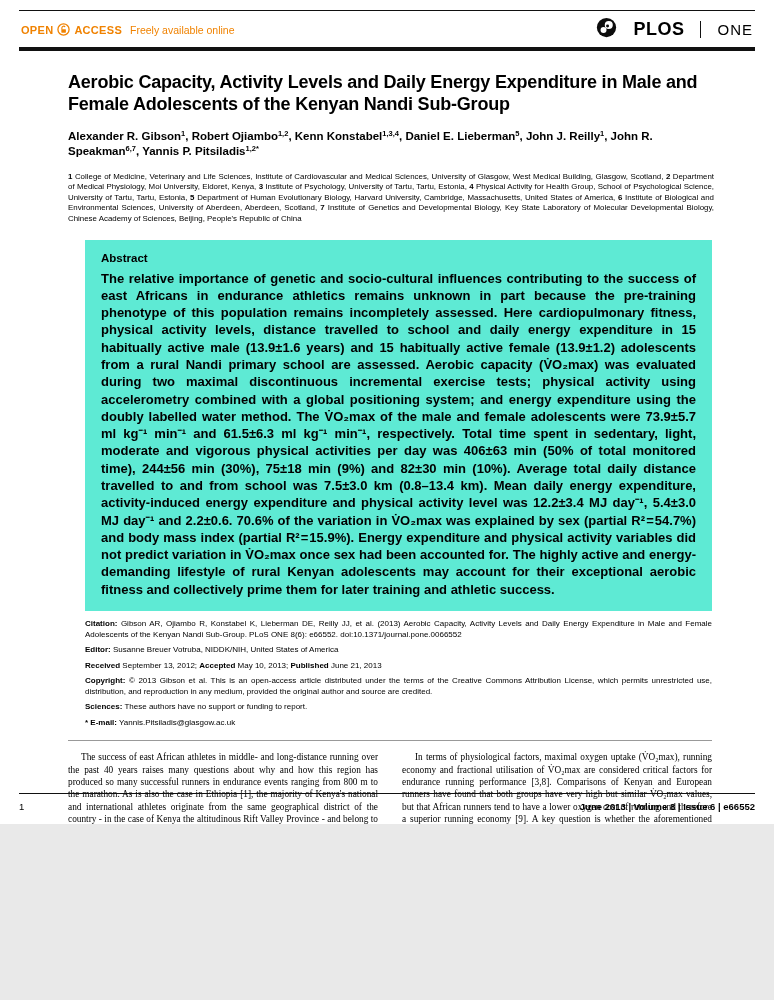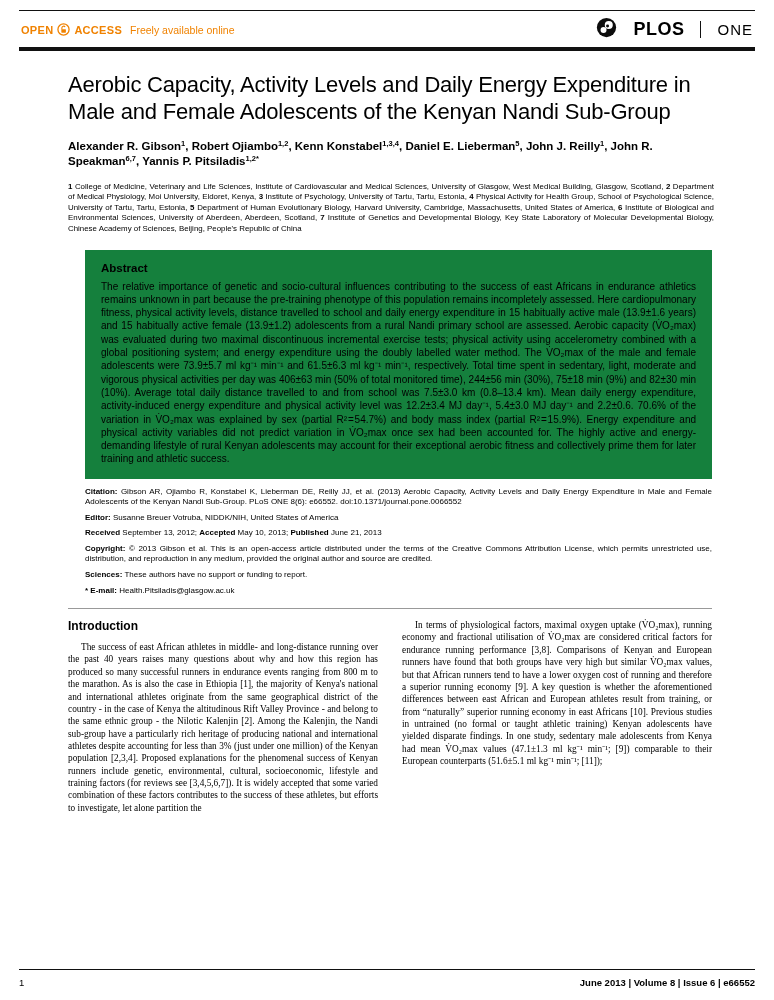--- a/index.html
+++ b/index.html
@@ -1,42 +1,42 @@
 <!DOCTYPE html>
 <html><head>
 <meta charset="utf-8">
 <style>
   * { margin:0; padding:0; box-sizing:border-box; }
   html,body { background:#e9e9e9; }
   body { font-family:"Liberation Sans", sans-serif; color:#000; }
-  .page { position:relative; width:774px; height:1000px; margin:0 auto; background:#fff; overflow:hidden; }
+  .page { position:relative; width:774px; height:824px; margin:0 auto; background:#fff; overflow:hidden; }
 
   
   .topbar { margin:10px 19px 0; border-top:1.5px solid #111; border-bottom:4px solid #111;
             padding:6px 2px 5px; display:flex; justify-content:space-between; align-items:center; }
   .oa-group { display:flex; align-items:center; gap:4px; color:#F08200; }
   .oa-word { font-size:11px; font-weight:bold; letter-spacing:0.3px; }
   .oa-free { font-size:10.5px; font-weight:normal; margin-left:4px; }
   .oa-icon svg { display:block; }
   .plos-group { display:flex; align-items:center; gap:16px; }
   .plos-word { font-size:18px; font-weight:bold; letter-spacing:0.5px; }
   .plos-divider { width:1px; height:17px; background:#111; }
   .one-word { font-size:15px; letter-spacing:1px; }
 
   
-  .article-title { margin:20px 58px 0 68px; font-size:22px; font-weight:normal; line-height:1.24; letter-spacing:-0.2px; }
+  .article-title { margin:20px 58px 0 68px; font-size:18px; font-weight:bold; line-height:1.24; letter-spacing:-0.2px; }
   .authors { margin:13px 58px 12px 68px; font-size:11.5px; font-weight:bold; line-height:1.35; }
   .sup { font-size:7.5px; vertical-align:4px; }
   .affiliations { margin:9px 60px 0 68px; font-size:7.9px; line-height:1.34; text-align:justify; }
   .aff-num { font-weight:bold; }
 
   
-  .abstract-box { margin:15px 62px 0 85px; background:#15803d; padding:12px 16px 13px; }
+  .abstract-box { margin:15px 62px 0 85px; background:#5eead4; padding:12px 16px 13px; }
   .abstract-heading { font-size:11.5px; font-weight:bold; margin-bottom:6px; }
-  .abstract-text { font-size:10px; line-height:1.33; text-align:justify; }
+  .abstract-text { font-size:13px; line-height:1.33; text-align:justify;font-weight:bold; }
 
   
   .frontmatter { margin:8px 62px 0 85px; }
   .fm-row { font-size:8px; line-height:1.32; margin-top:5px; text-align:justify; }
   .fm-label { font-weight:bold; }
 
   .section-rule { margin:12px 62px 0 68px; border-top:1px solid #999; }
 
   
   .columns { display:flex; gap:24px; margin:10px 62px 0 68px; }
@@ -96,28 +96,27 @@
     <h2 class="abstract-heading">Abstract</h2>
     <p class="abstract-text">The relative importance of genetic and socio-cultural influences contributing to the success of east Africans in endurance athletics remains unknown in part because the pre-training phenotype of this population remains incompletely assessed. Here cardiopulmonary fitness, physical activity levels, distance travelled to school and daily energy expenditure in 15 habitually active male (13.9±1.6 years) and 15 habitually active female (13.9±1.2) adolescents from a rural Nandi primary school are assessed. Aerobic capacity (V̇O₂max) was evaluated during two maximal discontinuous incremental exercise tests; physical activity using accelerometry combined with a global positioning system; and energy expenditure using the doubly labelled water method. The V̇O₂max of the male and female adolescents were 73.9±5.7 ml kg⁻¹ min⁻¹ and 61.5±6.3 ml kg⁻¹ min⁻¹, respectively. Total time spent in sedentary, light, moderate and vigorous physical activities per day was 406±63 min (50% of total monitored time), 244±56 min (30%), 75±18 min (9%) and 82±30 min (10%). Average total daily distance travelled to and from school was 7.5±3.0 km (0.8–13.4 km). Mean daily energy expenditure, activity-induced energy expenditure and physical activity level was 12.2±3.4 MJ day⁻¹, 5.4±3.0 MJ day⁻¹ and 2.2±0.6. 70.6% of the variation in V̇O₂max was explained by sex (partial R² = 54.7%) and body mass index (partial R² = 15.9%). Energy expenditure and physical activity variables did not predict variation in V̇O₂max once sex had been accounted for. The highly active and energy-demanding lifestyle of rural Kenyan adolescents may account for their exceptional aerobic fitness and collectively prime them for later training and athletic success.</p>
   </div>
 
   <div class="frontmatter">
     <p class="fm-row"><span class="fm-label">Citation:</span> <span>Gibson AR, Ojiambo R, Konstabel K, Lieberman DE, Reilly JJ, et al. (2013) Aerobic Capacity, Activity Levels and Daily Energy Expenditure in Male and Female Adolescents of the Kenyan Nandi Sub-Group. PLoS ONE 8(6): e66552. doi:10.1371/journal.pone.0066552</span></p>
     <p class="fm-row"><span class="fm-label">Editor:</span> <span>Susanne Breuer Votruba, NIDDK/NIH, United States of America</span></p>
     <p class="fm-row"><span class="fm-label">Received</span><span> September 13, 2012; </span><span class="fm-label">Accepted</span><span> May 10, 2013; </span><span class="fm-label">Published</span><span> June 21, 2013</span></p>
     <p class="fm-row"><span class="fm-label">Copyright:</span> <span>© 2013 Gibson et al. This is an open-access article distributed under the terms of the Creative Commons Attribution License, which permits unrestricted use, distribution, and reproduction in any medium, provided the original author and source are credited.</span></p>
     <p class="fm-row"><span class="fm-label">Sciences:</span> <span>These authors have no support or funding to report.</span></p>
-    <p class="fm-row"><span class="fm-label">* E-mail:</span> <span>Health.Pitsiladis@glasgow.ac.uk</span></p>
+    <p class="fm-row"><span class="fm-label">* E-mail:</span> <span>Yannis.Pitsiladis@glasgow.ac.uk</span></p>
   </div>
 
   <div class="section-rule"></div>
 
   <div class="columns">
     <div class="col">
-      <h2 class="body-heading">Introduction</h2>
       <p class="indent">The success of east African athletes in middle- and long-distance running over the past 40 years raises many questions about why and how this region has produced so many successful runners in endurance events ranging from 800 m to the marathon. As is also the case in Ethiopia [1], the majority of Kenya's national and international athletes originate from the same geographical district of the country - in the case of Kenya the altitudinous Rift Valley Province - and belong to the same ethnic group - the Nilotic Kalenjin [2]. Among the Kalenjin, the Nandi sub-group have a particularly rich heritage of producing national and international athletes despite accounting for less than 3% (just under one million) of the Kenyan population [2,3,4]. Proposed explanations for the phenomenal success of Kenyan runners include genetic, environmental, cultural, socioeconomic, lifestyle and training factors (for reviews see [3,4,5,6,7]). It is widely accepted that some varied combination of these factors contributes to the success of these athletes, but efforts to investigate, let alone partition the</p>
     </div>
     <div class="col">
       <p class="indent">In terms of physiological factors, maximal oxygen uptake (V̇O₂max), running economy and fractional utilisation of V̇O₂max are considered critical factors for endurance running performance [3,8]. Comparisons of Kenyan and European runners have found that both groups have very high but similar V̇O₂max values, but that African runners tend to have a lower oxygen cost of running and therefore a superior running economy [9]. A key question is whether the aforementioned differences between east African and European athletes result from training, or from “naturally” superior running economy in east Africans [10]. Previous studies in untrained (no formal or taught athletic training) Kenyan adolescents have yielded disparate findings. In one study, sedentary male adolescents from Kenya had mean V̇O₂max values (47.1±1.3 ml kg⁻¹ min⁻¹; [9]) comparable to their European counterparts (51.6±5.1 ml kg⁻¹ min⁻¹; [11]);</p>
     </div>
   </div>
 
   <div class="footer">
     <span class="f-center">1</span>
     <span class="f-right">June 2013 | Volume 8 | Issue 6 | e66552</span>

